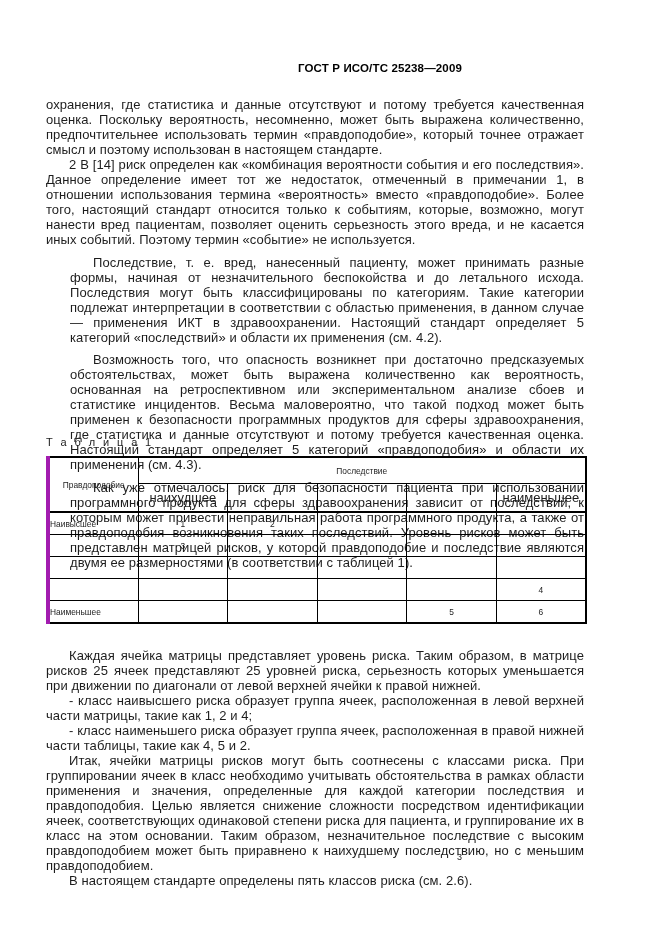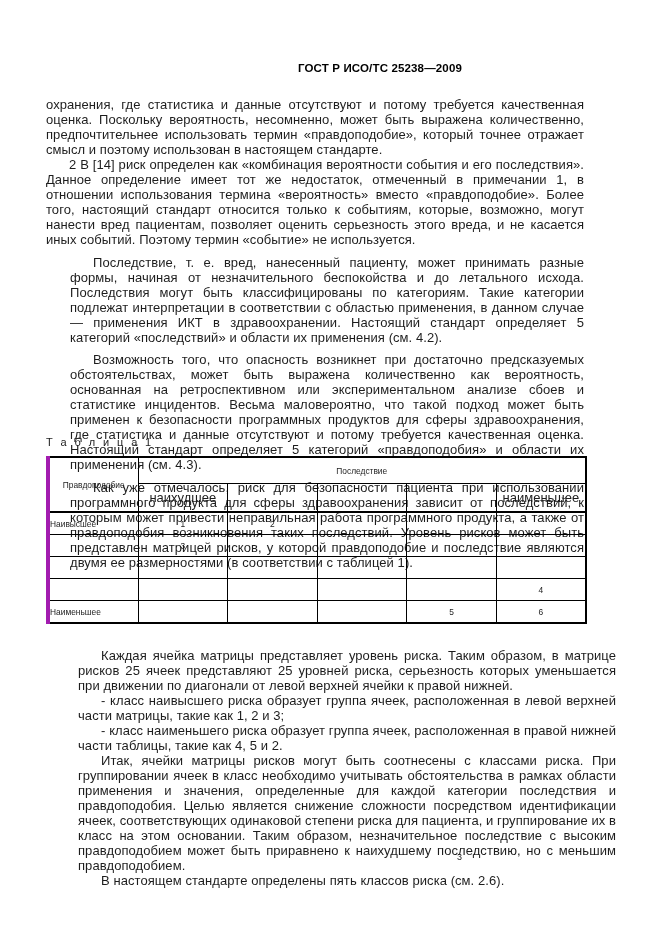--- a/index.html
+++ b/index.html
@@ -126,21 +126,20 @@
   }
   .risk-table td.left-edge { border-left: 4px solid #a21caf; }
   .risk-table td.right-edge { border-right: 2px solid #000000; margin-top: 42px; }
 
   
   .content-bottom {
     position: absolute;
     left: 46px;
     top: 644px;
     width: 538px;
-    margin-left: 32px;
   }
 
   
   .page-number {
     position: absolute;
     right: 62px;
     top: 848px;
     font-size: 9px;
     color: #1d1d1d;
   }
@@ -222,21 +221,21 @@
         <td></td>
         <td></td>
         <td>5</td>
         <td class="right-edge">6</td>
       </tr>
     </tbody>
   </table>
 
   <div class="content-bottom">
     <p class="para indent">Каждая ячейка матрицы представляет уровень риска. Таким образом, в матрице рисков 25 ячеек представляют 25 уровней риска, серьезность которых уменьшается при движении по диагонали от левой верхней ячейки к правой нижней.</p>
-    <p class="para indent">- класс наивысшего риска образует группа ячеек, расположенная в левой верхней части матрицы, такие как 1, 2 и 3;</p>
+    <p class="para indent">- класс наивысшего риска образует группа ячеек, расположенная в левой верхней части матрицы, такие как 1, 2 и 4;</p>
     <p class="para indent">- класс наименьшего риска образует группа ячеек, расположенная в правой нижней части таблицы, такие как 4, 5 и 2.</p>
     <p class="para indent">Итак, ячейки матрицы рисков могут быть соотнесены с классами риска. При группировании ячеек в класс необходимо учитывать обстоятельства в рамках области применения и значения, определенные для каждой категории последствия и правдоподобия. Целью является снижение сложности посредством идентификации ячеек, соответствующих одинаковой степени риска для пациента, и группирование их в класс на этом основании. Таким образом, незначительное последствие с высоким правдоподобием может быть приравнено к наихудшему последствию, но с меньшим правдоподобием.</p>
     <p class="para indent">В настоящем стандарте определены пять классов риска (см. 2.6).</p>
   </div>
 
   <div class="page-number">3</div>
 
 </div>
 
 </body></html>

